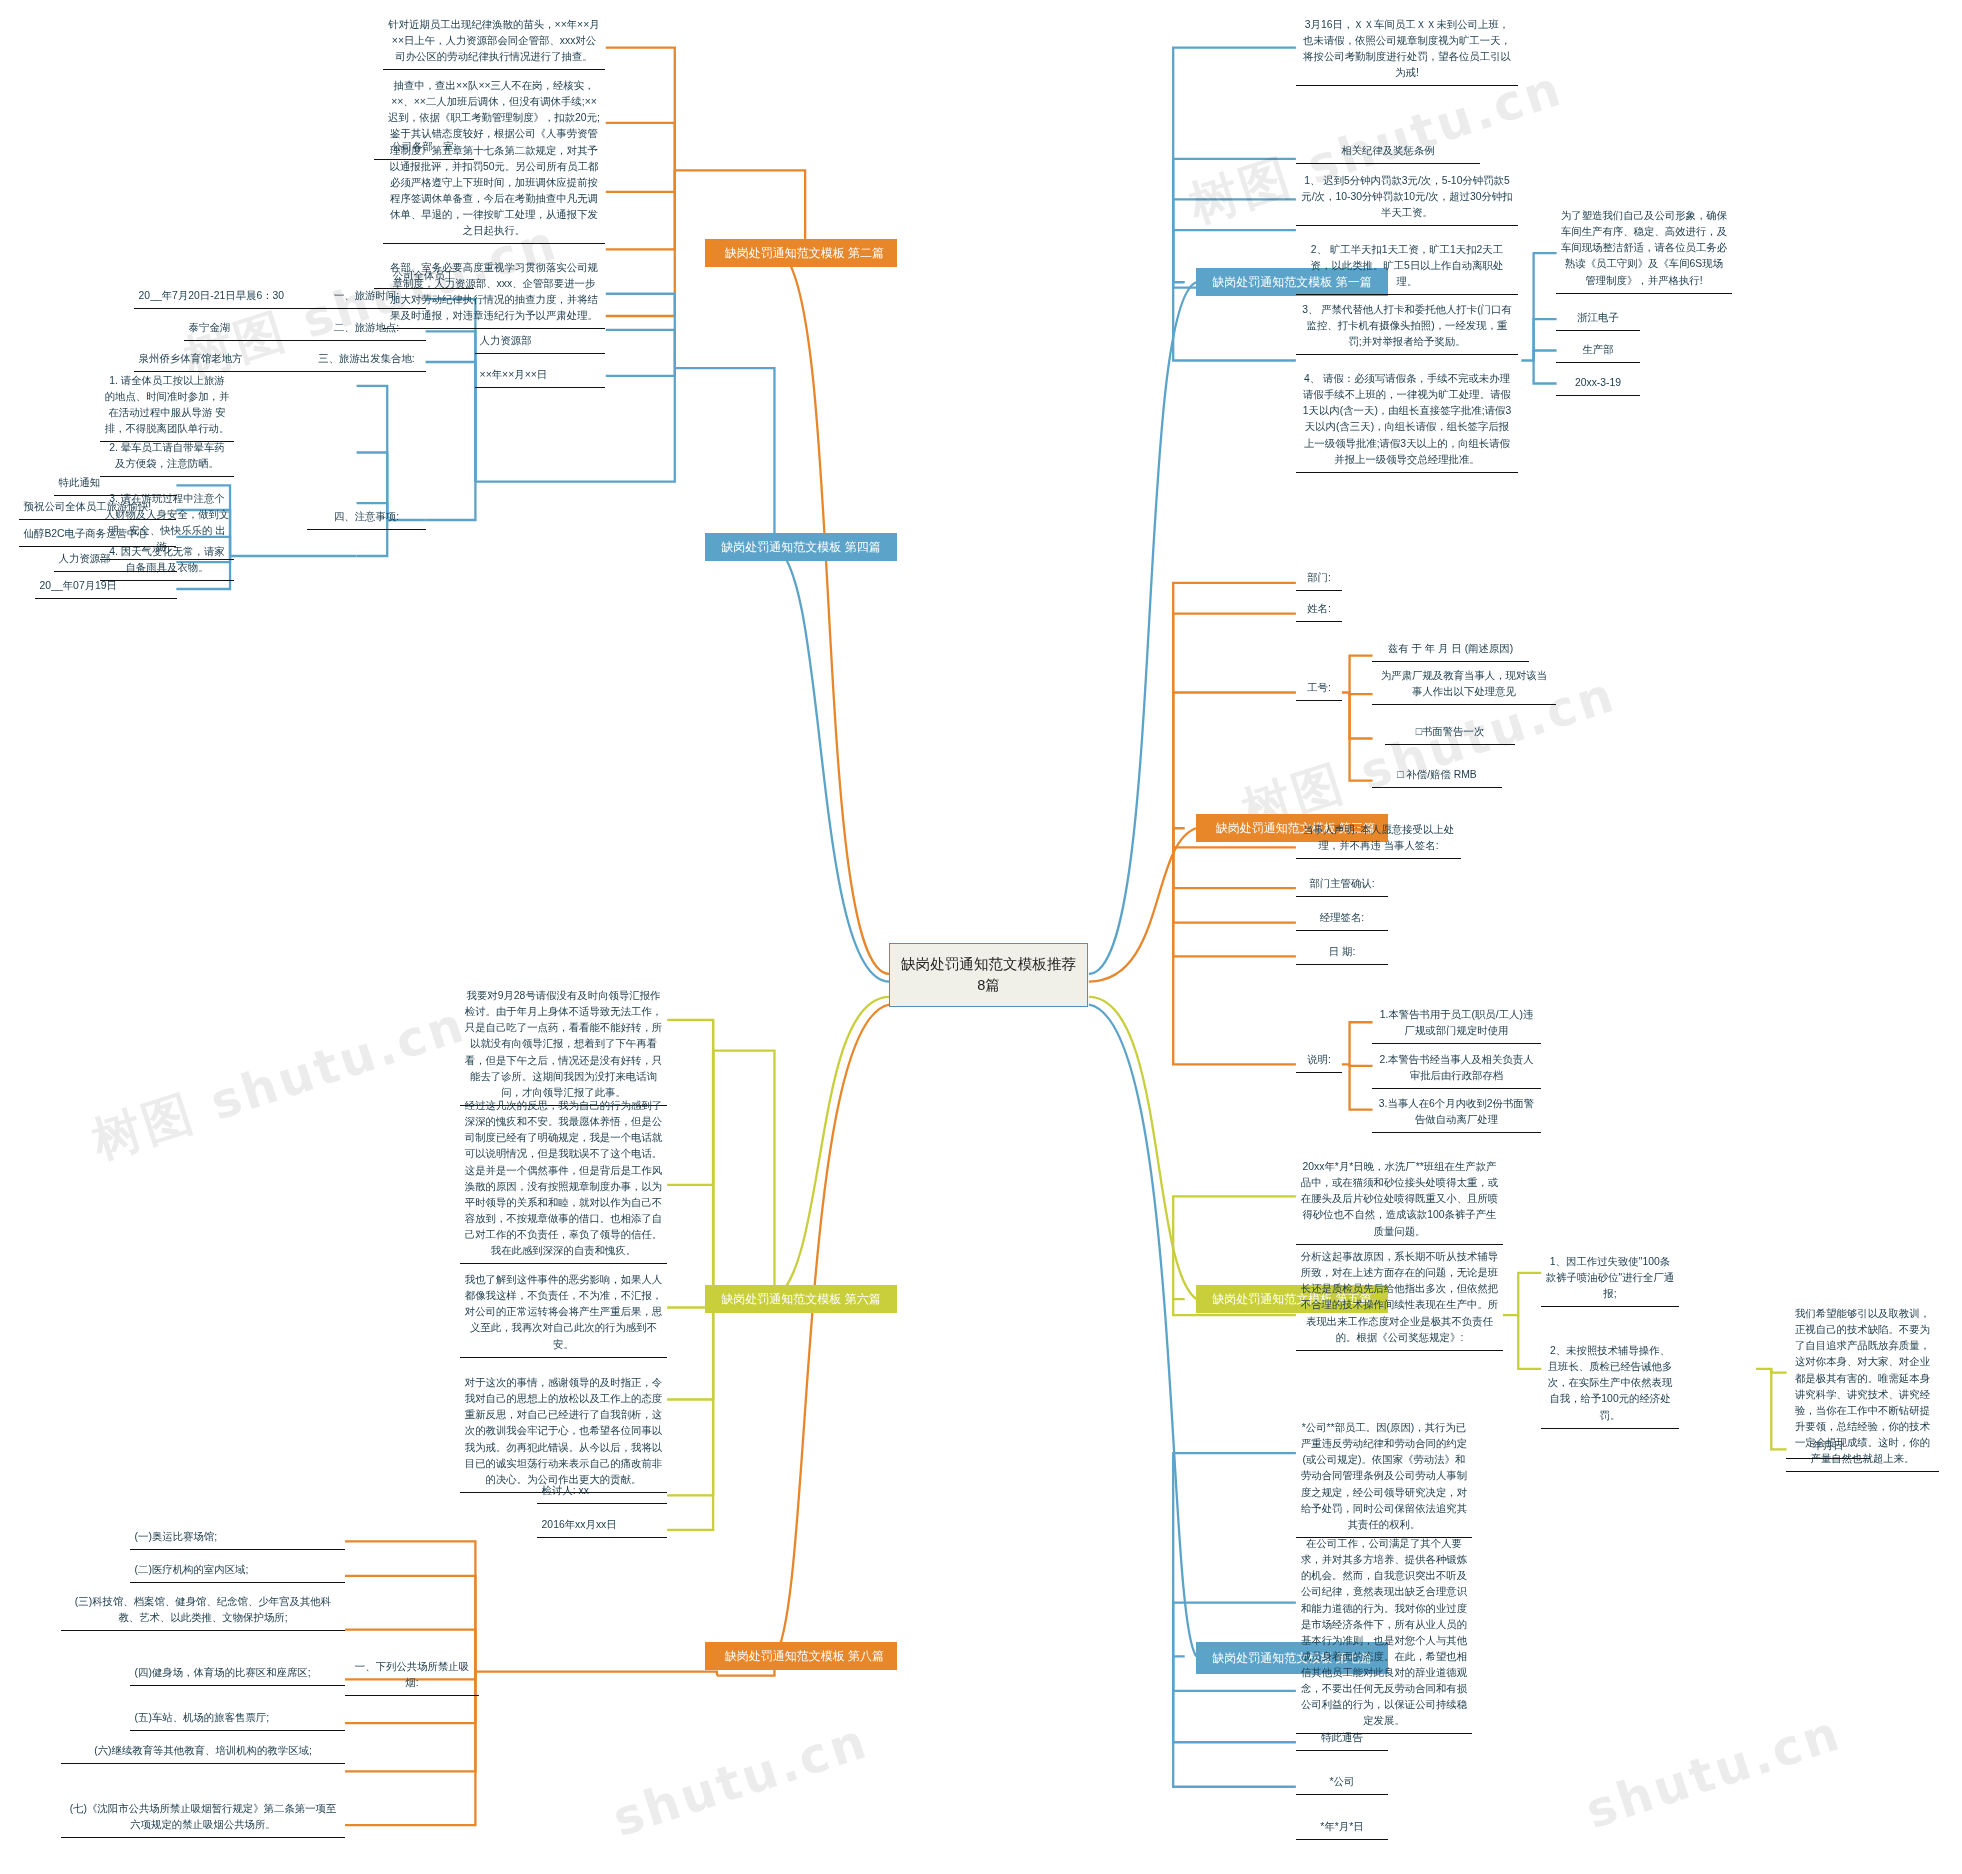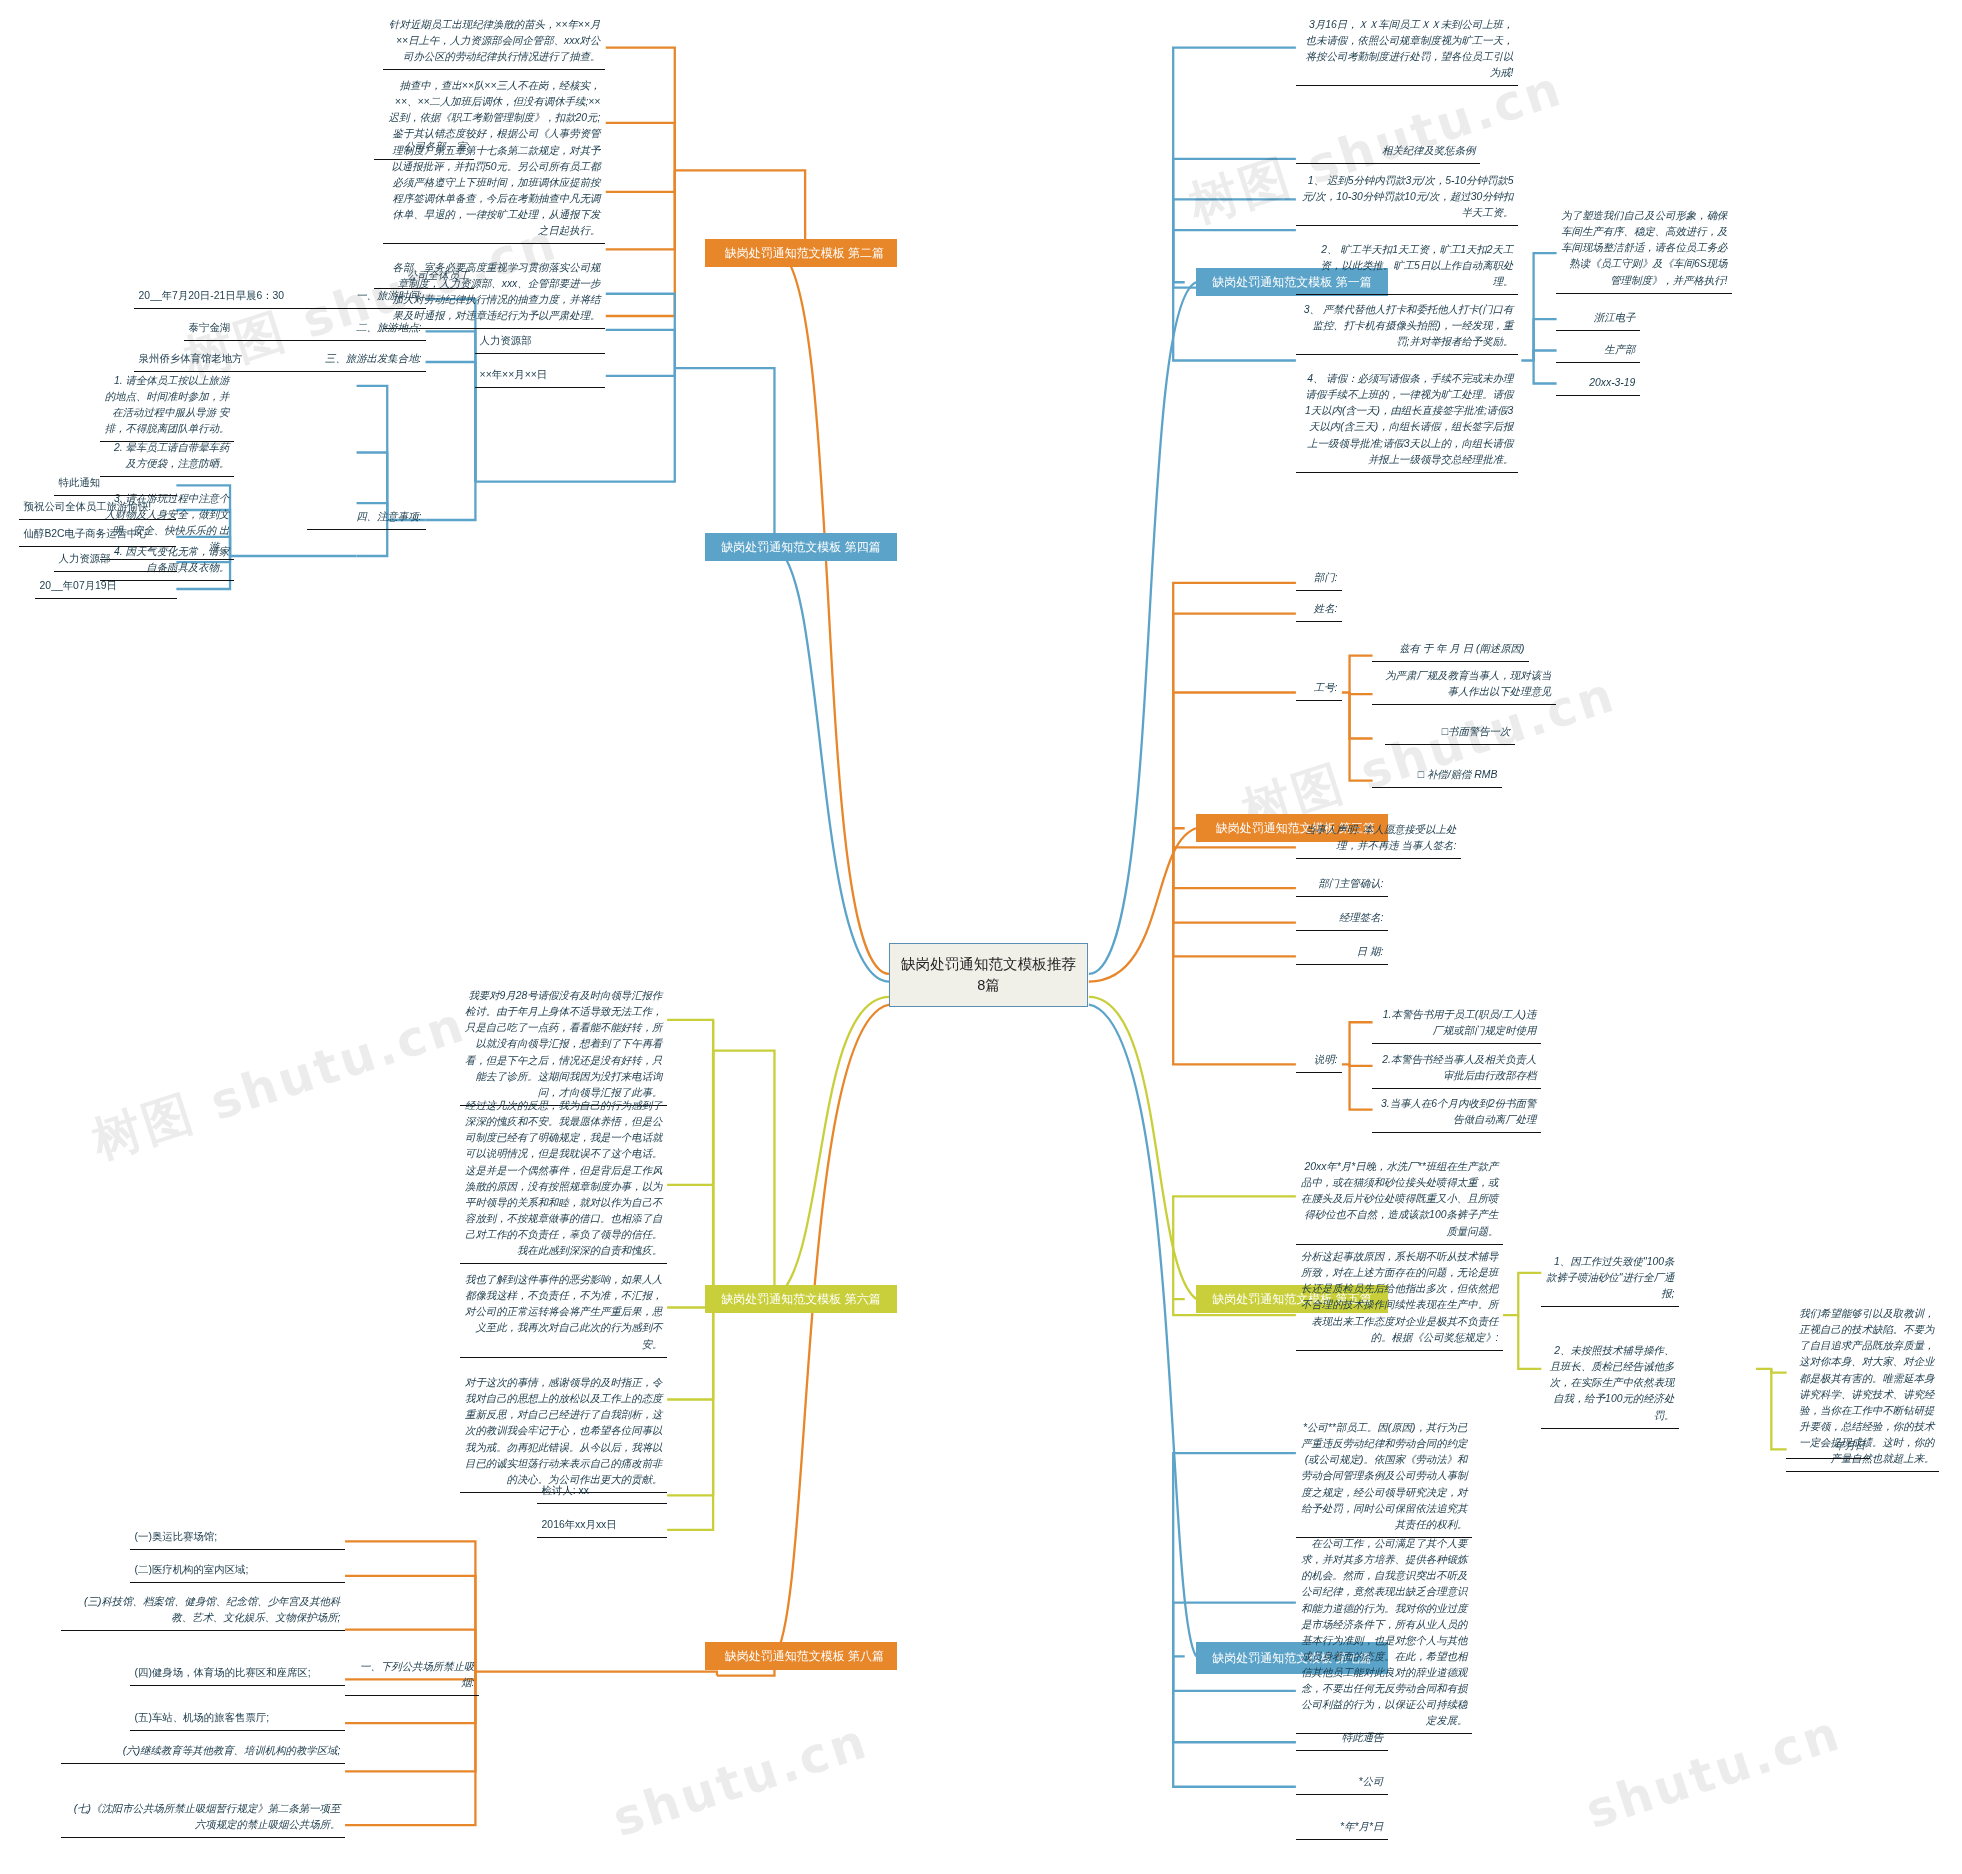--- a/index.html
+++ b/index.html
@@ -21,21 +21,21 @@
 
   
   .node{
     position:absolute;box-sizing:border-box;
     font-size:10.4px;line-height:1.55;color:#1a3a4a;
     padding:3.1px 4.6px 3.8px 4.6px;
     border-bottom:1.9px solid #111;
     white-space:pre-wrap;word-break:break-word;
   }
   .node.rt{text-align:left;}
-  .node.lt{text-align:right;font-style:italic;}
+  .node.lt{text-align:center;}
 
   
   .root{
     position:absolute;border:1.2px solid #5a8fb5;background:#f1f0e8;
     color:#222;font-size:14.6px;line-height:1.45;text-align:center;
     display:flex;align-items:center;justify-content:center;
     padding:6.1px 7.7px;box-sizing:border-box;
   }
 
   
@@ -255,20 +255,20 @@
   <div class="node lt" style="left:1296px;top:1417px;width:176px;">*公司**部员工。因(原因)，其行为已严重违反劳动纪律和劳动合同的约定(或公司规定)。依国家《劳动法》和劳动合同管理条例及公司劳动人事制度之规定，经公司领导研究决定，对给予处罚，同时公司保留依法追究其其责任的权利。</div>
   <div class="node lt" style="left:1296px;top:1533px;width:176px;">在公司工作，公司满足了其个人要求，并对其多方培养、提供各种锻炼的机会。然而，自我意识突出不听及公司纪律，竟然表现出缺乏合理意识和能力道德的行为。我对你的业过度是市场经济条件下，所有从业人员的基本行为准则，也是对您个人与其他成员身着面的态度。在此，希望也相信其他员工能对此良对的辞业道德观念，不要出任何无反劳动合同和有损公司利益的行为，以保证公司持续稳定发展。</div>
   <div class="node lt" style="left:1296px;top:1727px;width:92px;">特此通告</div>
   <div class="node lt" style="left:1296px;top:1771px;width:92px;">*公司</div>
   <div class="node lt" style="left:1296px;top:1816px;width:92px;">*年*月*日</div>
 
   <div class="node lt" style="left:345px;top:1656px;width:134px;">一、下列公共场所禁止吸烟:</div>
 
   <div class="node rt" style="left:130px;top:1526px;width:215px;">(一)奥运比赛场馆;</div>
   <div class="node rt" style="left:130px;top:1559px;width:215px;">(二)医疗机构的室内区域;</div>
-  <div class="node lt" style="left:61px;top:1591px;width:284px;">(三)科技馆、档案馆、健身馆、纪念馆、少年宫及其他科教、艺术、文化娱乐、文物保护场所;</div>
+  <div class="node lt" style="left:61px;top:1591px;width:284px;">(三)科技馆、档案馆、健身馆、纪念馆、少年宫及其他科教、艺术、以此类推、文物保护场所;</div>
   <div class="node rt" style="left:130px;top:1662px;width:215px;">(四)健身场，体育场的比赛区和座席区;</div>
   <div class="node rt" style="left:130px;top:1707px;width:215px;">(五)车站、机场的旅客售票厅;</div>
   <div class="node lt" style="left:61px;top:1740px;width:284px;">(六)继续教育等其他教育、培训机构的教学区域;</div>
   <div class="node lt" style="left:61px;top:1798px;width:284px;">(七)《沈阳市公共场所禁止吸烟暂行规定》第二条第一项至六项规定的禁止吸烟公共场所。</div>
 
 </div>
 
 
 </body></html>

